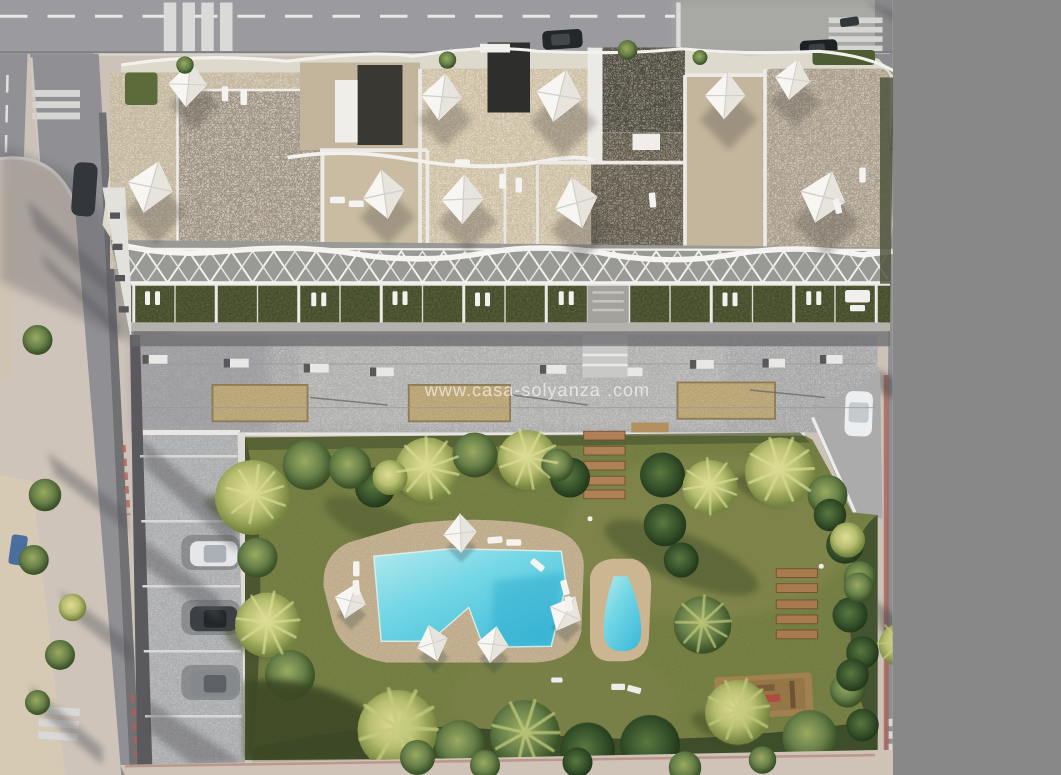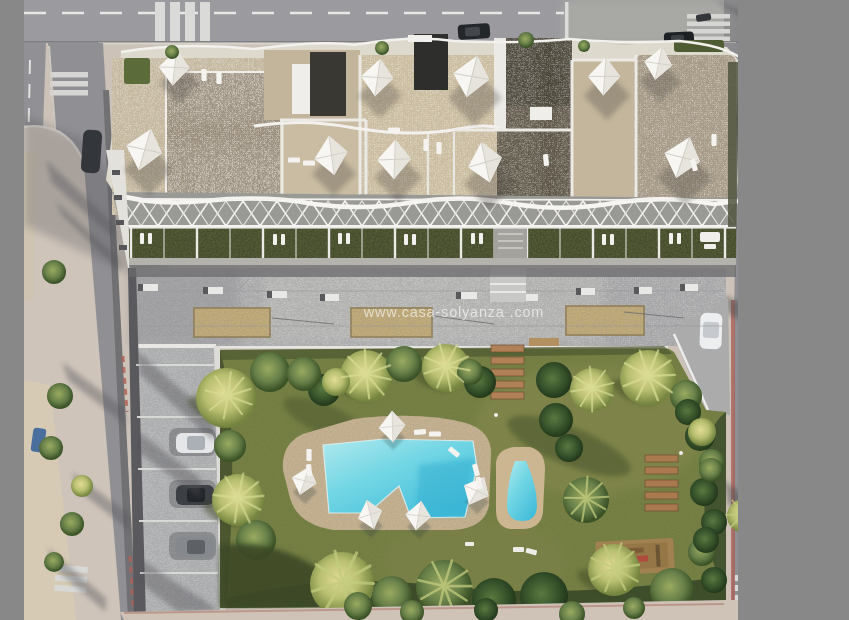--- a/index.html
+++ b/index.html
@@ -1,16 +1,16 @@
 <!DOCTYPE html>
 <html><head>
 <meta charset="utf-8">
 <style>
 html,body{margin:0;padding:0;background:#888;}
-#stage{position:relative;width:714px;height:620px;overflow:hidden;font-family:"Liberation Sans",sans-serif;margin-left:24px;}
+#stage{position:relative;width:714px;height:620px;overflow:hidden;font-family:"Liberation Sans",sans-serif;}
 svg{display:block}
 </style>
 </head>
 <body>
 <div id="stage">
 <svg width="849" height="620" viewBox="0 0 849 620">
 <defs>
 <filter id="nD" x="0%" y="0%" width="100%" height="100%">
   <feTurbulence type="fractalNoise" baseFrequency="0.8" numOctaves="2" stitchTiles="stitch"></feTurbulence>
   <feColorMatrix type="matrix" values="0 0 0 0 0.30  0 0 0 0 0.28  0 0 0 0 0.25  1.6 0 0 -0.45 0"></feColorMatrix>

